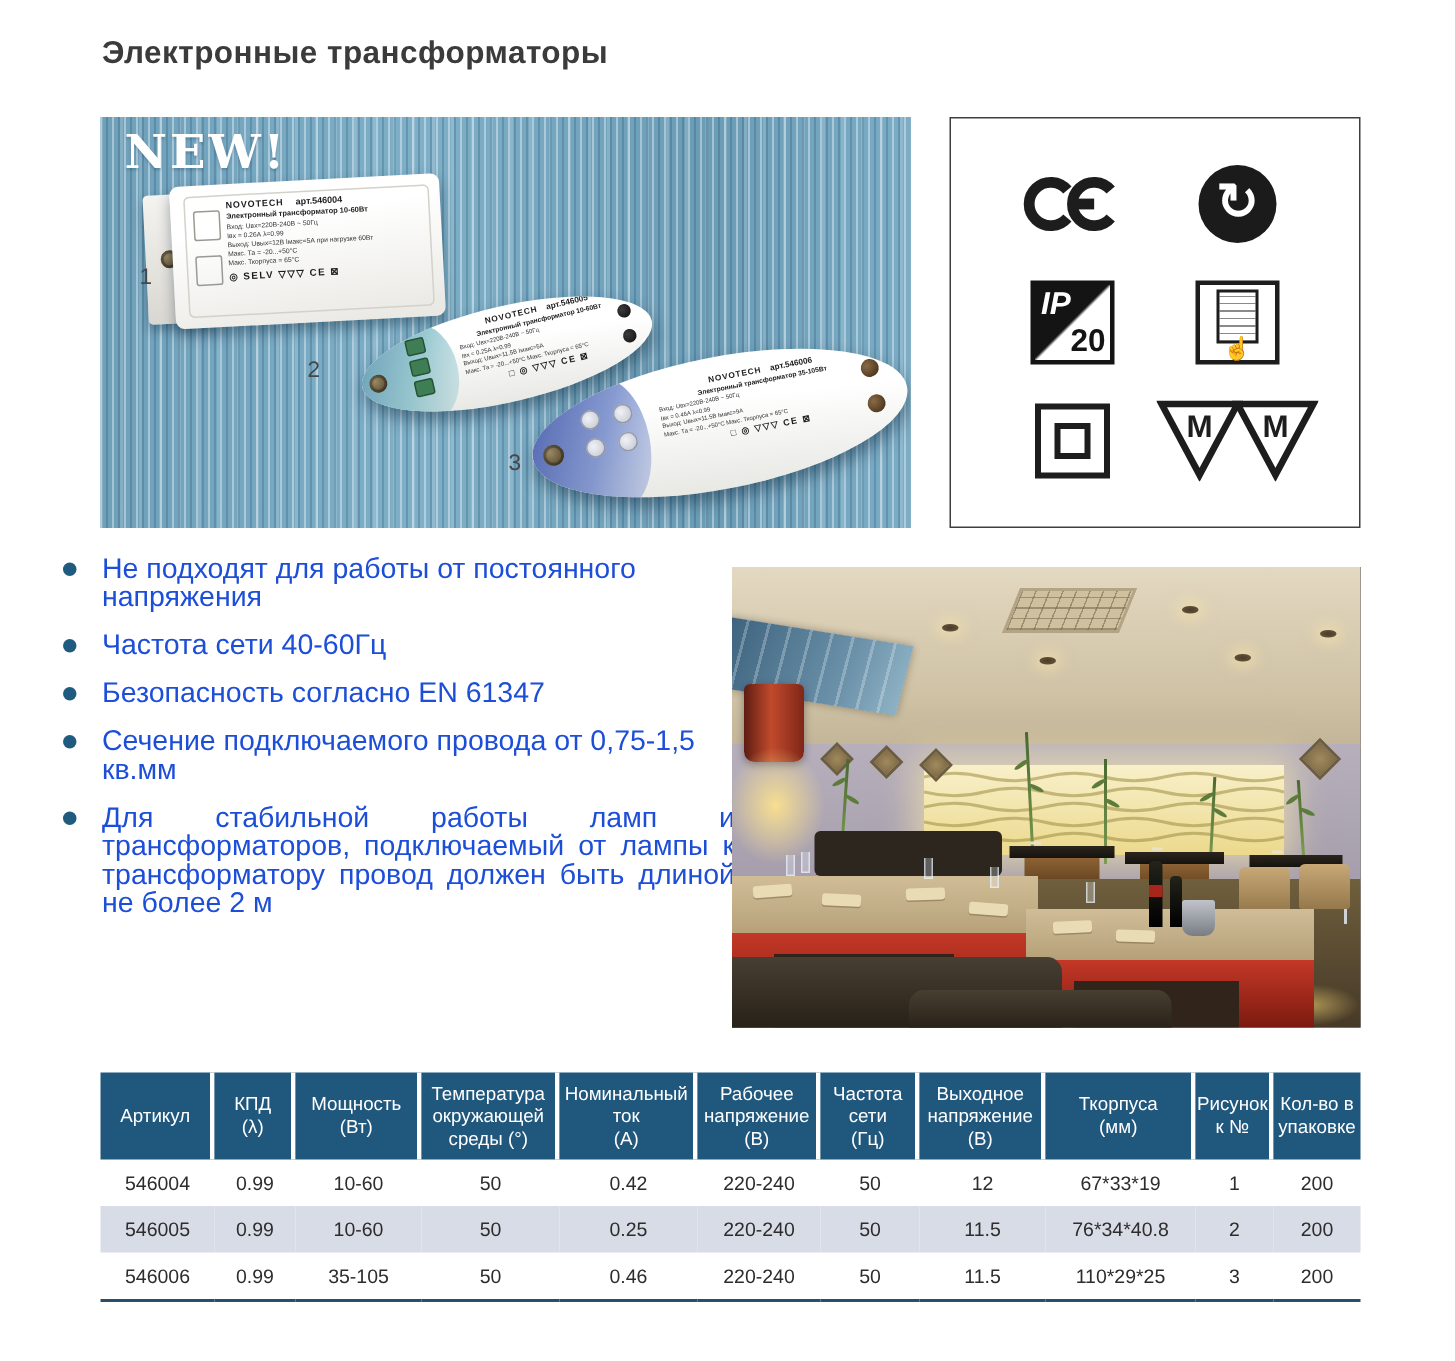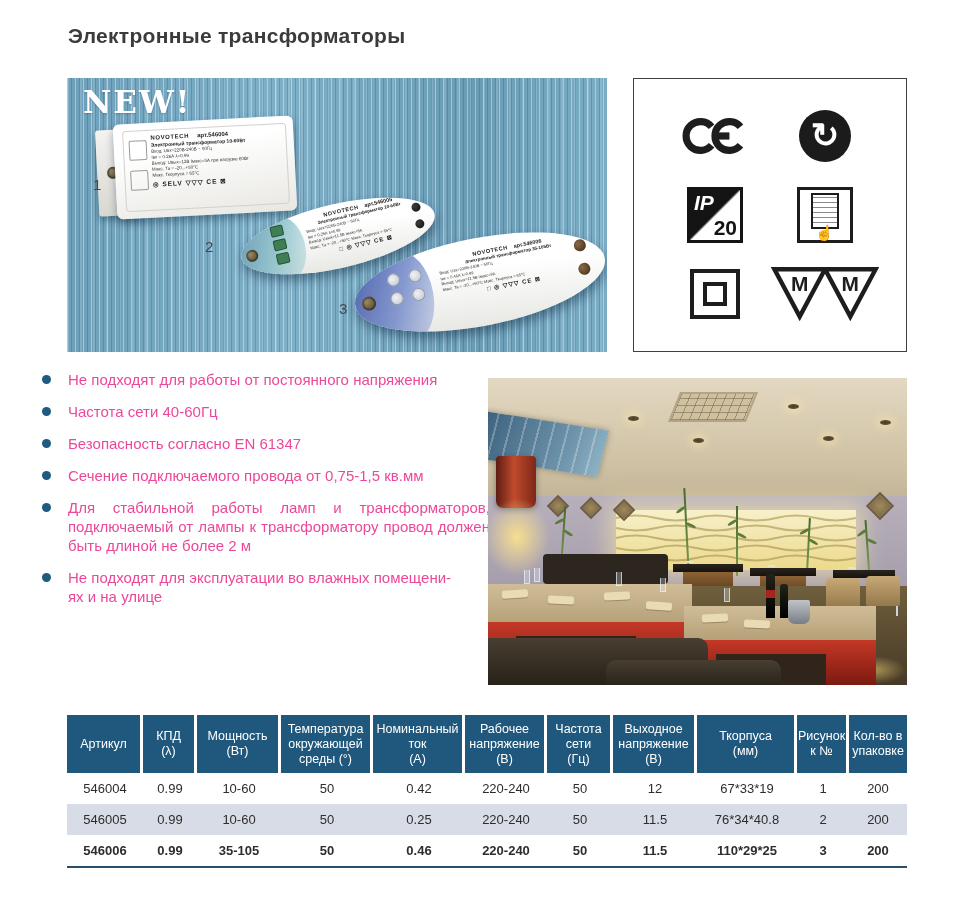--- a/index.html
+++ b/index.html
@@ -90,22 +90,22 @@
           display:flex;align-items:center;justify-content:center;}
   .manual .doc{width:24px;height:32px;border:2px solid #1d1d1d;background:
           repeating-linear-gradient(#fff 0 2px,#8a8a8a 2px 3px,#fff 3px 5px);margin-bottom:8px;}
   .manual .hand{position:absolute;bottom:0px;left:50%;transform:translateX(-50%);font-size:15px;color:#1d1d1d;line-height:1;}
   .classii{width:50px;height:50px;border:4px solid #1d1d1d;box-sizing:border-box;
            display:flex;align-items:center;justify-content:center;}
   .classii .inner{width:24px;height:24px;border:4px solid #1d1d1d;box-sizing:border-box;}
 
   
   .features{position:absolute;left:40px;top:370px;width:450px;}
-  .feature{position:relative;padding-left:28px;margin-bottom:13px;font-size:15px;line-height:19px;
-           color:#ec4899;white-space:pre-line;}
+  .feature{position:relative;padding-left:28px;margin-bottom:13px;font-size:19px;line-height:19px;
+           color:#1d4ed8;white-space:pre-line;}
   .feature::before{content:"";position:absolute;left:2px;top:5px;width:9px;height:9px;border-radius:50%;background:#1f5b7f;}
   .feature.justify{text-align:justify;}
 
   
   .photo{position:absolute;left:488px;top:378px;width:419px;height:307px;overflow:hidden;background:#39322a;
          box-shadow:inset 0 0 30px rgba(20,10,0,.25);}
   .photo *{position:absolute;}
   .ph-ceiling{left:0;top:0;width:100%;height:120px;background:linear-gradient(180deg,#e3d8c1,#cfc2a5 70%,#c3b598);}
   .ph-skylight{left:-10px;top:42px;width:125px;height:48px;transform:skewY(9deg) skewX(-14deg);
       background:linear-gradient(100deg,#3c617d,#6d93ab 70%,#8fb2c4);
@@ -153,21 +153,21 @@
 
   
   .spec-table{position:absolute;left:67px;top:715px;width:840px;table-layout:fixed;
               border-collapse:separate;border-spacing:0;font-size:13px;color:#2d2d2d;}
   .spec-table th{background:#20587d;color:#fff;font-weight:normal;font-size:12.5px;line-height:15px;
                  white-space:pre-line;vertical-align:middle;text-align:center;height:58px;
                  padding:2px 1px;border-right:3px solid #fff;box-sizing:border-box;}
   .spec-table th:last-child{border-right:none;}
   .spec-table td{text-align:center;height:31px;padding:0 1px;}
   .spec-table tr.alt td{background:#d8dce6;}
-  .spec-table tbody tr:last-child td{border-bottom:2px solid #2a4f6b;font-weight:bold;}
+  .spec-table tbody tr:last-child td{border-bottom:2px solid #2a4f6b;}
 </style>
 </head>
 <body>
 
 <div class="page">
 
   <h1 class="page-title">Электронные трансформаторы</h1>
 
   <div class="hero">
     <div class="new-badge">NEW!</div>
@@ -282,22 +282,20 @@
       <text x="72" y="23" text-anchor="middle" font-size="19" font-weight="bold" fill="#1d1d1d" font-family="Liberation Sans, sans-serif">M</text>
     </svg>
   </div>
 
   <div class="features">
     <div class="feature">Не подходят для работы от постоянного напряжения</div>
     <div class="feature">Частота сети 40-60Гц</div>
     <div class="feature">Безопасность согласно EN 61347</div>
     <div class="feature">Сечение подключаемого провода от 0,75-1,5 кв.мм</div>
     <div class="feature justify">Для стабильной работы ламп и трансформаторов, подключаемый от лампы к трансформатору провод должен быть длиной не более 2 м</div>
-    <div class="feature">Не подходят для эксплуатации во влажных помещени-
-ях  и на улице</div>
   </div>
 
   <div class="photo">
     <div class="ph-ceiling"></div>
     <div class="ph-skylight"></div>
     <div class="ph-vent"></div>
     <div class="ph-light" style="left:140px;top:38px;"></div>
     <div class="ph-light" style="left:205px;top:60px;"></div>
     <div class="ph-light" style="left:300px;top:26px;"></div>
     <div class="ph-light" style="left:335px;top:58px;"></div>

